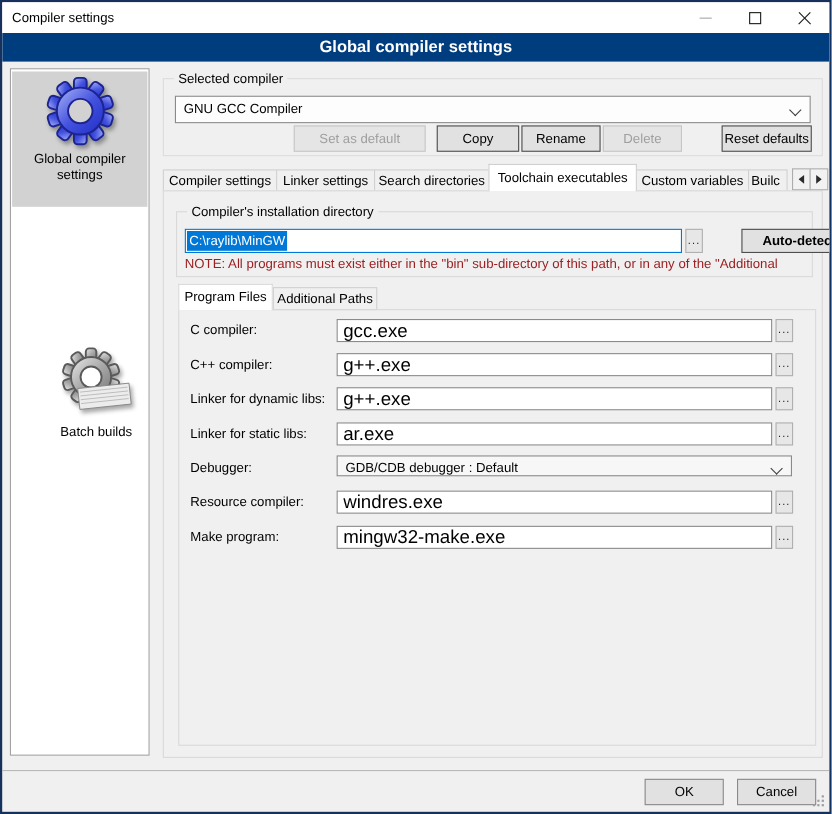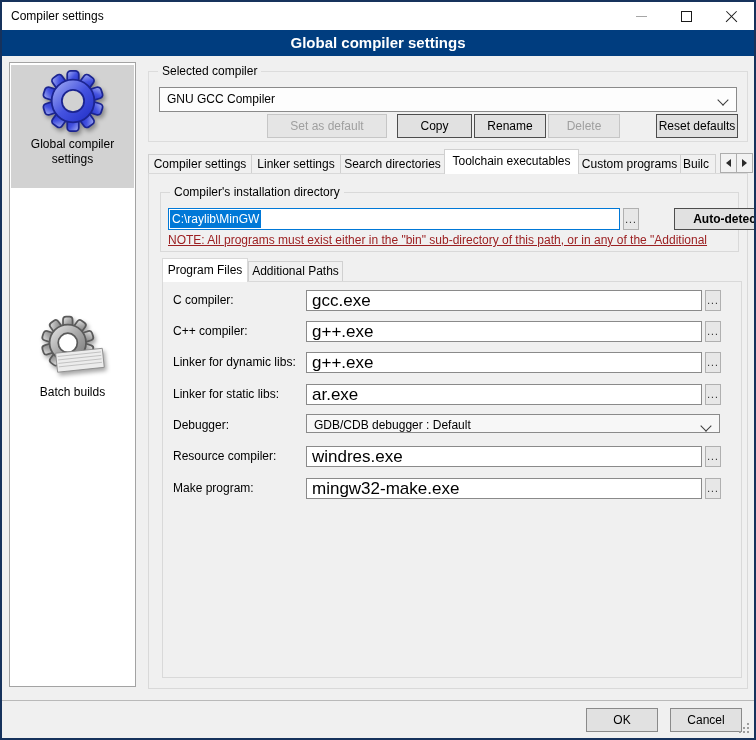--- a/index.html
+++ b/index.html
@@ -54,21 +54,21 @@
   .subtab{position:absolute;box-sizing:border-box;text-align:center;white-space:nowrap;overflow:hidden;}
   .subtab.active{left:160px;top:256px;width:86px;height:24px;background:#fff;border:1px solid #d9d9d9;border-bottom:none;line-height:23px;z-index:4;}
   .subtab.idle{left:246px;top:259px;width:95px;height:21px;background:#f0f0f0;border:1px solid #d0d0d0;line-height:19px;}
   
   .txt{position:absolute;box-sizing:border-box;height:21px;border:1px solid #8a8a8a;background:#fff;
     font-family:inherit;font-size:17px;padding:0 5px;color:#000;}
   .fake-input{position:absolute;box-sizing:border-box;background:#fff;border:1px solid #0078d7;height:22px;display:flex;align-items:center;overflow:hidden;}
   .sel-text{background:#0078d7;color:#fff;padding:2px 2px;margin-left:1px;white-space:nowrap;}
   .browse{position:absolute;box-sizing:border-box;width:16px;height:21px;background:#e7e7e7;border:1px solid #b0b0b0;
     font-size:10px;line-height:17px;text-align:center;letter-spacing:1px;color:#222;padding:0;font-family:inherit;}
-  .note{position:absolute;left:166px;top:231px;width:565px;white-space:nowrap;overflow:hidden;text-decoration:underline;}
+  .note{position:absolute;left:166px;top:231px;width:565px;white-space:nowrap;overflow:hidden;}
   .flabel{position:absolute;left:171px;line-height:21px;}
   
   .sep{position:absolute;left:0;right:0;top:698px;border-top:1px solid #b9b9b9;}
   .grip{position:absolute;right:3px;bottom:3px;width:12px;height:12px;}
   .grip::after{content:"";display:block;width:2px;height:2px;background:transparent;
     box-shadow:8px 0 #9d9d9d,4px 4px #9d9d9d,8px 4px #9d9d9d,0 8px #9d9d9d,4px 8px #9d9d9d,8px 8px #9d9d9d;}
 </style>
 </head>
 <body>
 
@@ -113,21 +113,21 @@
           <rect x="-6.5" y="-34" width="13" height="15" rx="4" transform="rotate(288)"></rect>
           <rect x="-6.5" y="-34" width="13" height="15" rx="4" transform="rotate(324)"></rect>
           <circle r="24"></circle>
         </g>
         <circle r="12.5" fill="#d2d2d2" stroke="#1b2490" stroke-width="2"></circle>
       </svg>
       <span class="lbl">Global compiler settings</span>
     </div>
 
 
-    <div class="side-item" style="top:252px;height:104px;">
+    <div class="side-item" style="top:252px;height:104px;margin-left:15px;">
       <svg width="66" height="66" viewBox="-38 -34 76 72">
         <defs>
           <linearGradient id="gearGray" x1="0" y1="0" x2="1" y2="1">
             <stop offset="0" stop-color="#e9e9e9"></stop>
               <stop offset="0.5" stop-color="#a8a8a8"></stop>
               <stop offset="1" stop-color="#777"></stop>
           </linearGradient>
         </defs>
         <g stroke="#5a5a5a" stroke-width="2" fill="url(#gearGray)" transform="translate(-6,-4)">
           <rect x="-5.5" y="-30" width="11" height="13" rx="3.5"></rect>
@@ -163,21 +163,21 @@
   <button class="btn" style="left:395px;top:112px;width:75px;">Copy</button>
   <button class="btn" style="left:472px;top:112px;width:72px;">Rename</button>
   <button class="btn disabled" style="left:546px;top:112px;width:72px;">Delete</button>
   <button class="btn" style="left:654px;top:112px;width:82px;">Reset defaults</button>
 
   <div class="tabbar">
     <div class="tab" style="width:104px;">Compiler settings</div>
     <div class="tab" style="width:90px;">Linker settings</div>
     <div class="tab" style="width:105px;">Search directories</div>
     <div class="tab active" style="width:135px;">Toolchain executables</div>
-    <div class="tab" style="width:103px;">Custom programs</div>
+    <div class="tab" style="width:103px;">Custom variables</div>
     <div class="tab" style="width:36px;text-align:left;">Builc</div>
   </div>
   <div class="tab-arrows" style="left:718px;">
     <div class="arrow-btn">
         <span class="tri-left"></span>
       </div>
     <div class="arrow-btn">
         <span class="tri-right"></span>
       </div>
   </div>

